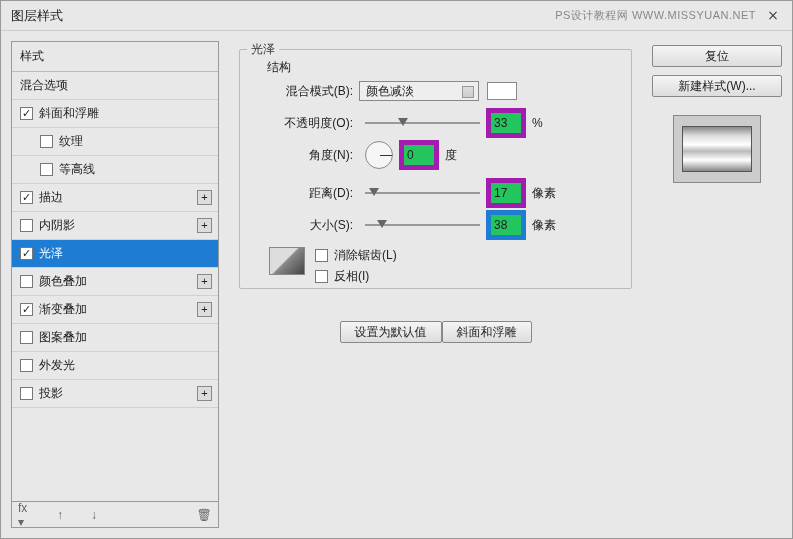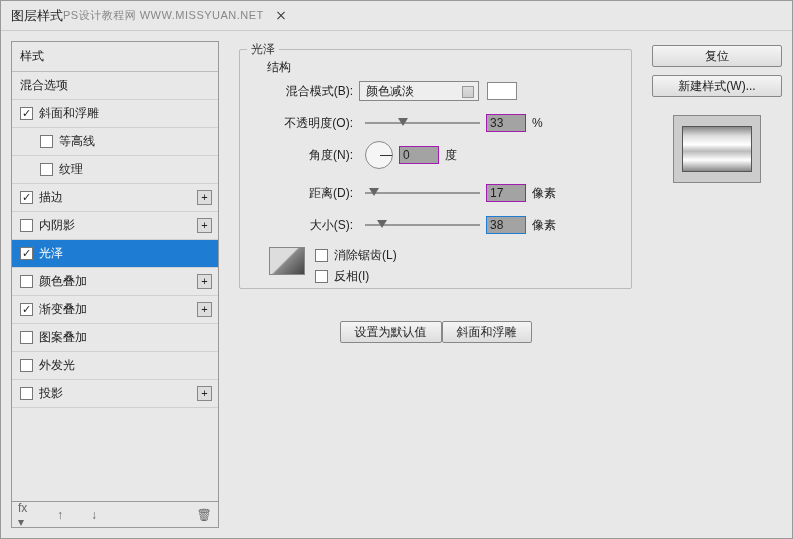--- a/index.html
+++ b/index.html
@@ -1,18 +1,18 @@
 <!DOCTYPE html>
 <html><head>
 <meta charset="utf-8">
 <style>
 *{box-sizing:border-box;margin:0;padding:0;font-family:"Microsoft YaHei","SimSun",sans-serif;font-size:12px;color:#222}
 body{background:#fff}
 .dialog{position:relative;width:793px;height:539px;background:#e8e8e8;border:1px solid #999}
-.titlebar{height:30px;background:#e8e8e8;padding:0 10px;display:flex;align-items:center;justify-content:flex-start;border-bottom:1px solid #ccc}
+.titlebar{height:30px;background:#e8e8e8;padding:0 10px;display:flex;align-items:center;justify-content:space-between;border-bottom:1px solid #ccc}
 .title{font-size:13px}
 .watermark{font-size:11px;color:#888;letter-spacing:0.5px}
 .close-btn{width:18px;height:18px;display:flex;align-items:center;justify-content:center;cursor:pointer;margin-left:8px;position:relative}
 .close-btn::before,.close-btn::after{content:'';position:absolute;width:10px;height:1px;background:#333}
 .close-btn::before{transform:rotate(45deg)}
 .close-btn::after{transform:rotate(-45deg)}
 .body{display:flex;padding:10px;gap:10px;height:calc(100% - 30px)}
 .styles-panel{width:208px;display:flex;flex-direction:column;border:1px solid #999;background:#e8e8e8}
 .styles-header{padding:6px 8px;border-bottom:1px solid #bbb}
 .styles-list{flex:1;overflow:auto}
@@ -33,21 +33,21 @@
 .group-box{position:absolute;top:8px;left:10px;right:10px;height:240px;border:1px solid #bbb;border-radius:2px}
 .form{position:absolute;top:40px;left:40px;right:40px}
 .row{display:flex;align-items:center;margin-bottom:12px;height:20px}
 .lbl{width:90px;text-align:right;padding-right:6px}
 .select{width:120px;height:20px;border:1px solid #888;background:#eee;display:flex;align-items:center;padding:0 6px;position:relative}
 .select::after{content:'';position:absolute;right:4px;top:4px;width:10px;height:10px;background:linear-gradient(#ddd,#ccc);border:1px solid #999}
 .swatch{width:30px;height:18px;border:1px solid #888;background:#fff;margin-left:8px}
 .slider{width:115px;height:14px;position:relative;margin:0 6px}
 .slider-track{position:absolute;top:6px;left:0;right:0;height:2px;background:#999}
 .slider-thumb{position:absolute;top:2px;width:0;height:0;border-left:5px solid transparent;border-right:5px solid transparent;border-top:8px solid #666}
-.num-input{width:40px;height:18px;border:1px solid #a21caf;background:#a3a3a3;padding:0 3px;display:flex;align-items:center}
+.num-input{width:40px;height:30px;border:5px solid #a21caf;background:#22c55e;padding:0 3px;display:flex;align-items:center}
 .unit{margin-left:6px}
 .angle-dial{width:28px;height:28px;border:1px solid #888;border-radius:50%;background:#f5f5f5;position:relative;margin:0 6px}
 .angle-dial::after{content:'';position:absolute;top:13px;left:14px;width:12px;height:1px;background:#333}
 .contour{width:36px;height:28px;border:1px solid #888;background:linear-gradient(135deg,#ddd 0%,#ddd 45%,#888 50%,#444 100%);margin-right:10px}
 .inline-chk{display:flex;align-items:center;margin-bottom:4px}
 .btn{height:22px;padding:0 14px;border:1px solid #888;background:linear-gradient(#f5f5f5,#ddd);display:inline-flex;align-items:center;justify-content:center;cursor:pointer;border-radius:2px}
 .default-btns{position:absolute;top:280px;left:0;right:0;display:flex;justify-content:center;}
 .right{width:130px;display:flex;flex-direction:column;gap:8px;padding-top:4px}
 .right .btn{width:100%}
 .preview-chk{display:flex;align-items:center;justify-content:center;margin-top:6px}
@@ -72,25 +72,25 @@
       <div class="styles-list" id="styles-list">
           <div class="style-item">
             <span>混合选项</span>
           </div>
           <div class="style-item">
             <span class="chk checked"></span>
             <span>斜面和浮雕</span>
           </div>
           <div class="style-item indent">
             <span class="chk"></span>
+            <span>纹理</span>
+          </div>
+          <div class="style-item indent">
+            <span class="chk"></span>
             <span>等高线</span>
-          </div>
-          <div class="style-item indent">
-            <span class="chk"></span>
-            <span>纹理</span>
           </div>
           <div class="style-item">
             <span class="chk checked"></span>
             <span>描边</span>
             <span class="plus-btn">+</span>
           </div>
           <div class="style-item">
             <span class="chk"></span>
             <span>内阴影</span>
             <span class="plus-btn">+</span>

